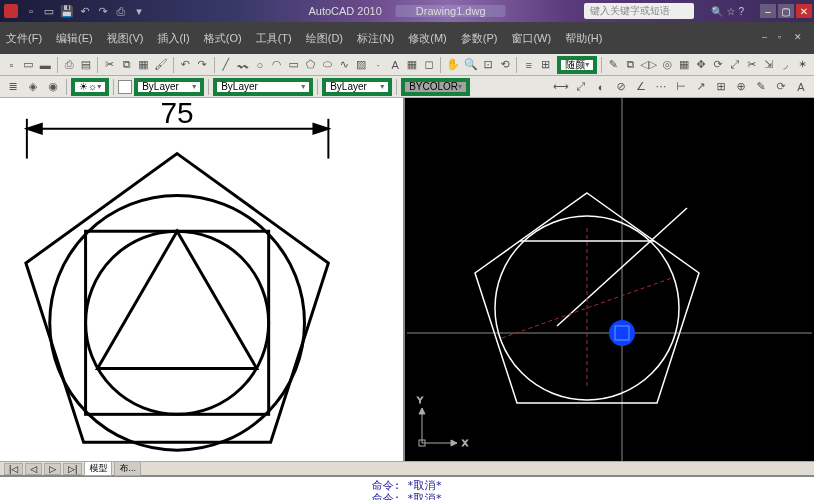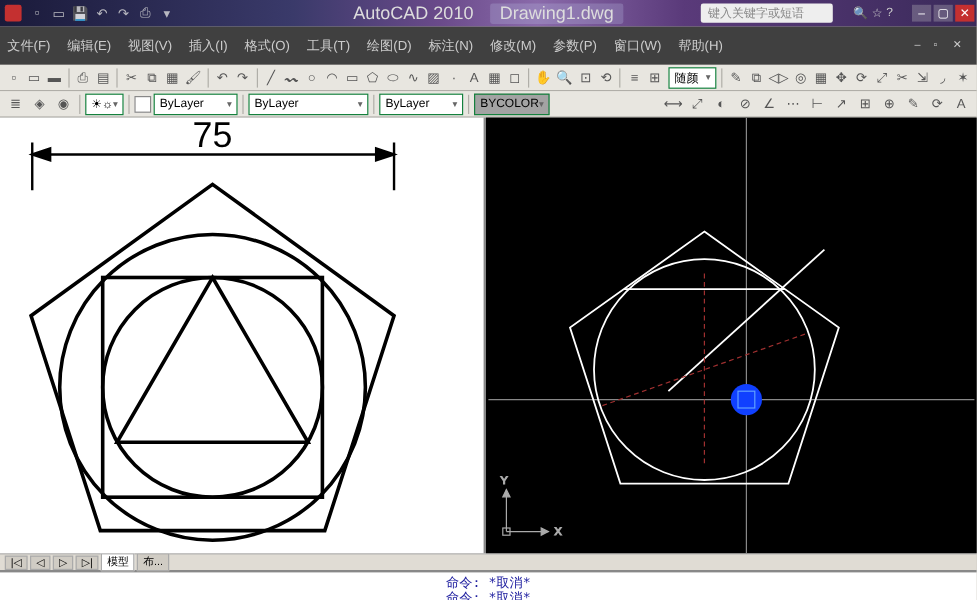--- a/index.html
+++ b/index.html
@@ -3,39 +3,39 @@
 <meta charset="utf-8">
 <style>
   * { box-sizing: border-box; margin: 0; padding: 0; }
   html, body { width: 814px; height: 500px; overflow: hidden; font-family: "Microsoft YaHei", Arial, sans-serif; font-size: 11px; background: #d4d0c8; }
   
   
   .titlebar { height: 22px; background: linear-gradient(to right, #1a1a3a 0%, #3a3a6a 30%, #6a4a8a 45%, #8a6aaa 55%, #5a3a7a 70%, #3a2a5a 100%); display: flex; align-items: center; padding: 0 4px; color: #ddd; position: relative; }
   .titlebar .logo { width: 14px; height: 14px; background: #c43030; border-radius: 2px; margin-right: 6px; }
   .titlebar .qat { display: flex; gap: 4px; }
   .titlebar .qat span { width: 14px; height: 14px; display: inline-flex; align-items: center; justify-content: center; opacity: .8; }
-  .titlebar .center { position: absolute; left: 50%; transform: translateX(-50%); display: flex; gap: 14px; font-size: 15px; }
-  .titlebar .center .doc { background: rgba(180,180,220,.3); padding: 0 8px; border-radius: 2px; }
+  .titlebar .center { position: absolute; left: 50%; transform: translateX(-50%); display: flex; gap: 14px; font-size: 11px; }
+  .titlebar .center .doc { background: rgba(180,180,220,.3); padding: 0 20px; border-radius: 2px; }
   .titlebar .search { position: absolute; right: 120px; background: #eee; color: #888; padding: 1px 6px; font-size: 10px; width: 110px; border-radius: 2px; font-family: Liberation Serif, serif; }
   .titlebar .search-icons { position: absolute; right: 70px; display: flex; gap: 3px; color: #ccc; font-size: 10px; }
   .titlebar .winbtns { position: absolute; right: 2px; display: flex; gap: 2px; }
   .titlebar .winbtns span { width: 16px; height: 14px; background: rgba(200,200,200,.3); display: inline-flex; align-items: center; justify-content: center; font-size: 10px; color: #fff; cursor: pointer; }
   .titlebar .winbtns .close { background: #c43030; }
   
   
   .menubar { height: 18px; background: #404040; display: flex; align-items: center; padding: 16px 6px; gap: 14px; color: #ccc; font-size: 11px; }
   .menubar span { cursor: pointer; }
   .menubar .docbtns { margin-left: auto; display: flex; gap: 2px; }
   .menubar .docbtns span { width: 14px; height: 12px; font-size: 9px; }
   
   
   .toolbar { height: 22px; background: #e8e6e0; border-bottom: 1px solid #b0aea8; display: flex; align-items: center; padding: 0 4px; gap: 2px; }
   .toolbar .btn { width: 18px; height: 18px; border: 1px solid transparent; display: inline-flex; align-items: center; justify-content: center; font-size: 11px; color: #555; cursor: pointer; }
   .toolbar .sep { width: 1px; height: 16px; background: #b0aea8; margin: 0 2px; }
-  .toolbar .dd { height: 18px; min-width: 50px; border: 1px solid #15803d; background: #fff; font-size: 10px; display: inline-flex; align-items: center; padding: 0 4px; cursor: pointer; }
+  .toolbar .dd { height: 18px; min-width: 50px; border: 4px solid #15803d; background: #fff; font-size: 10px; display: inline-flex; align-items: center; padding: 0 4px; cursor: pointer; }
   .toolbar .dd::after { content: "▾"; margin-left: auto; font-size: 8px; color: #666; }
   .toolbar .colorswatch { width: 14px; height: 14px; background: #fff; border: 1px solid #888; display: inline-block; }
   
   
   .viewports { display: flex; height: 363px; background: #888; }
   .viewport { position: relative; overflow: hidden; }
   .viewport.left { width: 405px; background: #fff; border-right: 2px solid #888; }
   .viewport.right { flex: 1; background: #000; }
   
   

